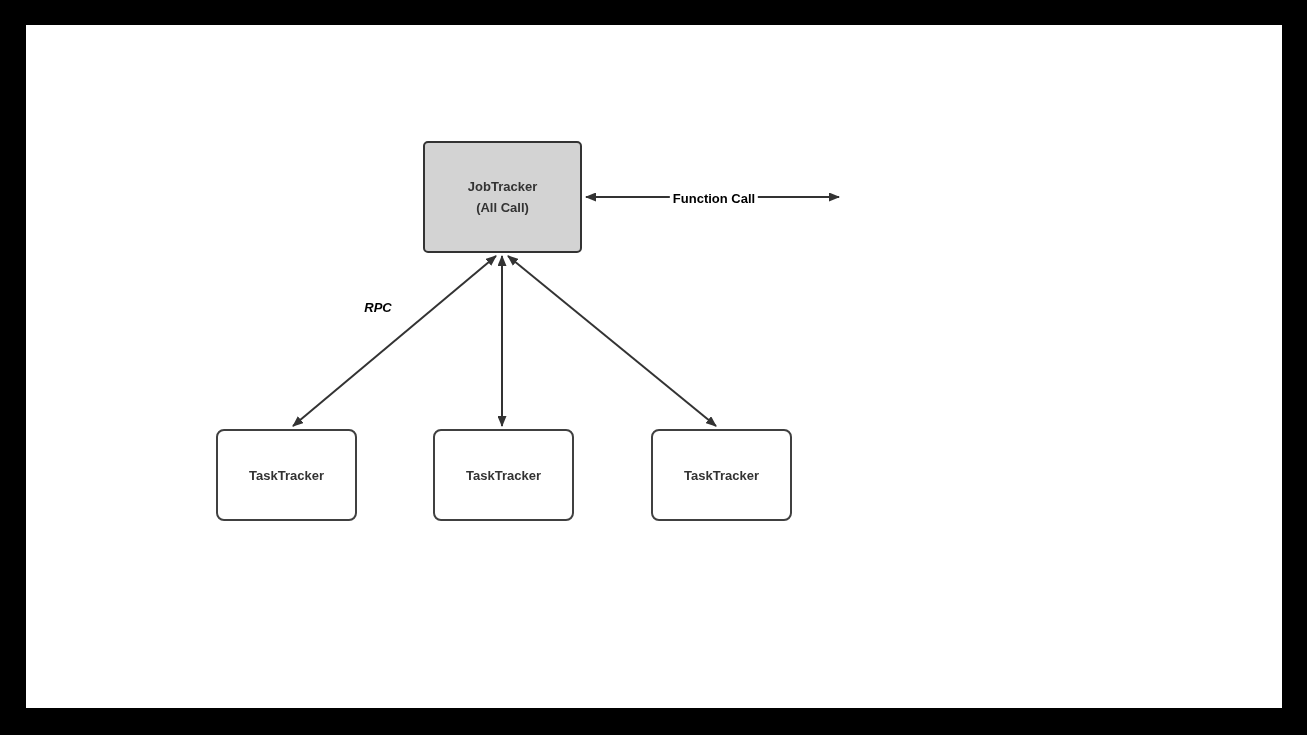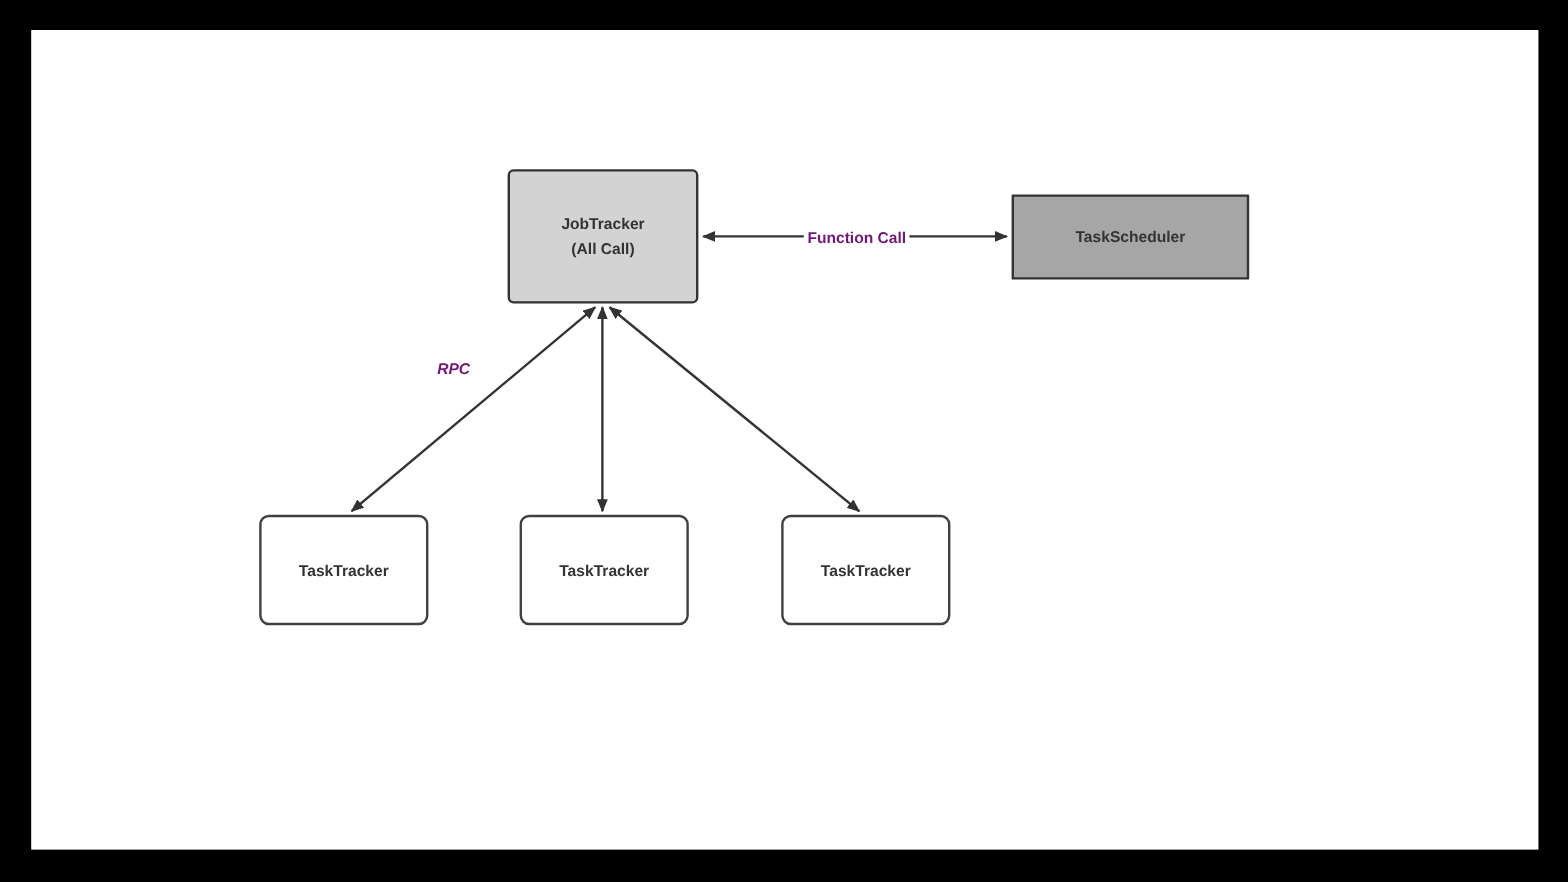--- a/index.html
+++ b/index.html
@@ -56,21 +56,21 @@
     position: absolute;
     left: 0; top: 0;
     width: 1256px; height: 683px;
     pointer-events: none;
   }
   .edges-svg line { stroke: #333333; stroke-width: 2; }
   .edge-label {
     position: absolute;
     font-weight: bold;
     font-size: 13px;
-    color: #701a75;
+    color: #000000;
     background: #ffffff;
     padding: 0 3px;
     transform: translate(-50%, -50%);
     white-space: nowrap;
   }
   .label-function-call { left: 688px; top: 173px; }
   .label-rpc { left: 352px; top: 282px; background: transparent; font-style: italic; }
 </style>
 </head>
 <body>
@@ -90,23 +90,20 @@
     <line x1="470" y1="231" x2="267" y2="401" marker-start="url(#arrow-start)" marker-end="url(#arrow-end)"></line>
     <line x1="476" y1="231" x2="476" y2="401" marker-start="url(#arrow-start)" marker-end="url(#arrow-end)"></line>
     <line x1="482" y1="231" x2="690" y2="401" marker-start="url(#arrow-start)" marker-end="url(#arrow-end)"></line>
   </svg>
 
   <div class="node node-jobtracker">
     <span>JobTracker</span>
     <span>(All Call)</span>
   </div>
 
-  <div class="node node-taskscheduler">
-    <span>TaskScheduler</span>
-  </div>
 
   <div class="node node-tasktracker node-tt-left">
     <span>TaskTracker</span>
   </div>
 
   <div class="node node-tasktracker node-tt-middle">
     <span>TaskTracker</span>
   </div>
 
   <div class="node node-tasktracker node-tt-right">

